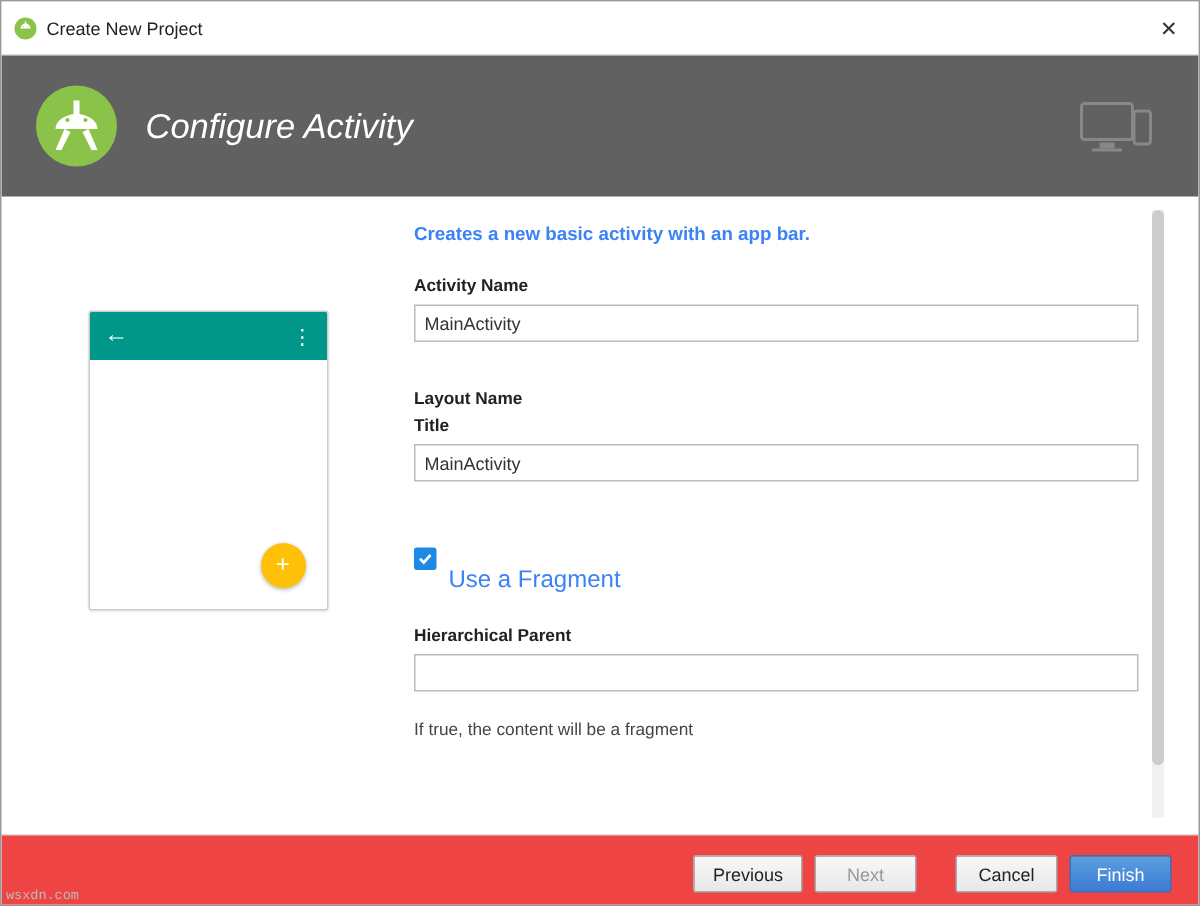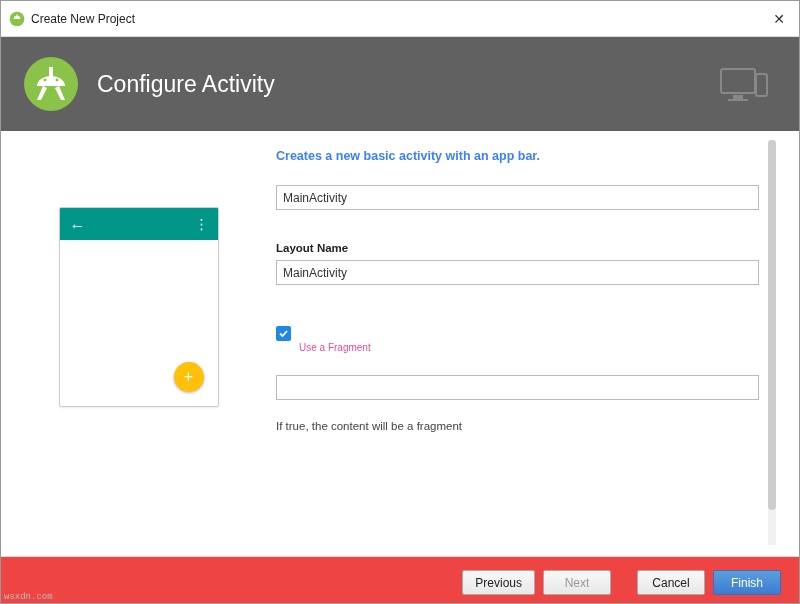--- a/index.html
+++ b/index.html
@@ -45,20 +45,21 @@
     }
     .header-logo {
       width: 56px; height: 56px;
       margin-right: 18px;
     }
     .header-title {
       color: #fff;
       font-size: 23px;
       font-weight: 300;
       flex: 1;
+      font-style: italic;
     }
     .header-device {
       width: 50px; height: 36px;
     }
     .content {
       display: flex;
       height: 425px;
       padding: 18px 0 0 0;
     }
     .preview-col {
@@ -146,22 +147,22 @@
       background: #1E88E5;
       border-radius: 2px;
       margin-right: 8px;
       display: flex;
       align-items: center;
       justify-content: center;
       color: #fff;
       font-size: 11px;
     }
     .checkbox-label {
-      font-size: 10px;
-      color: #ec4899;
+      font-size: 16px;
+      color: #3b82f6;
       margin-top: 29px;
     }
     .helper-text {
       font-size: 11.5px;
       color: #444;
       margin-top: -12px;
     }
     .scrollbar {
       position: absolute;
       right: 24px;
@@ -260,35 +261,38 @@
         <span class="phone-back">←</span>
         <span class="phone-menu">⋮</span>
       </div>
       <div class="phone-fab">+</div>
     </div>
   </div>
 
   <div class="form-col">
     <div class="description">Creates a new basic activity with an app bar.</div>
 
+    <label class="field-label">Activity Name</label>
     <input class="field-input" value="MainActivity" style="">
 
     <label class="field-label">Layout Name</label>
 
+    <label class="field-label">Title</label>
     <input class="field-input" value="MainActivity" style="">
 
     <div class="checkbox-row">
       <div class="checkbox">
         <svg width="11" height="11" viewBox="0 0 11 11">
           <path d="M2 5.5 L4.5 8 L9 3" stroke="#fff" stroke-width="1.8" fill="none"></path>
         </svg>
       </div>
       <span class="checkbox-label">Use a Fragment</span>
     </div>
 
+    <label class="field-label">Hierarchical Parent</label>
     <input class="field-input" value="" style="">
 
     <div class="helper-text">If true, the content will be a fragment</div>
   </div>
 </div>
 
 <div class="scrollbar">
   <div class="scrollbar-thumb"></div>
 </div>
 

